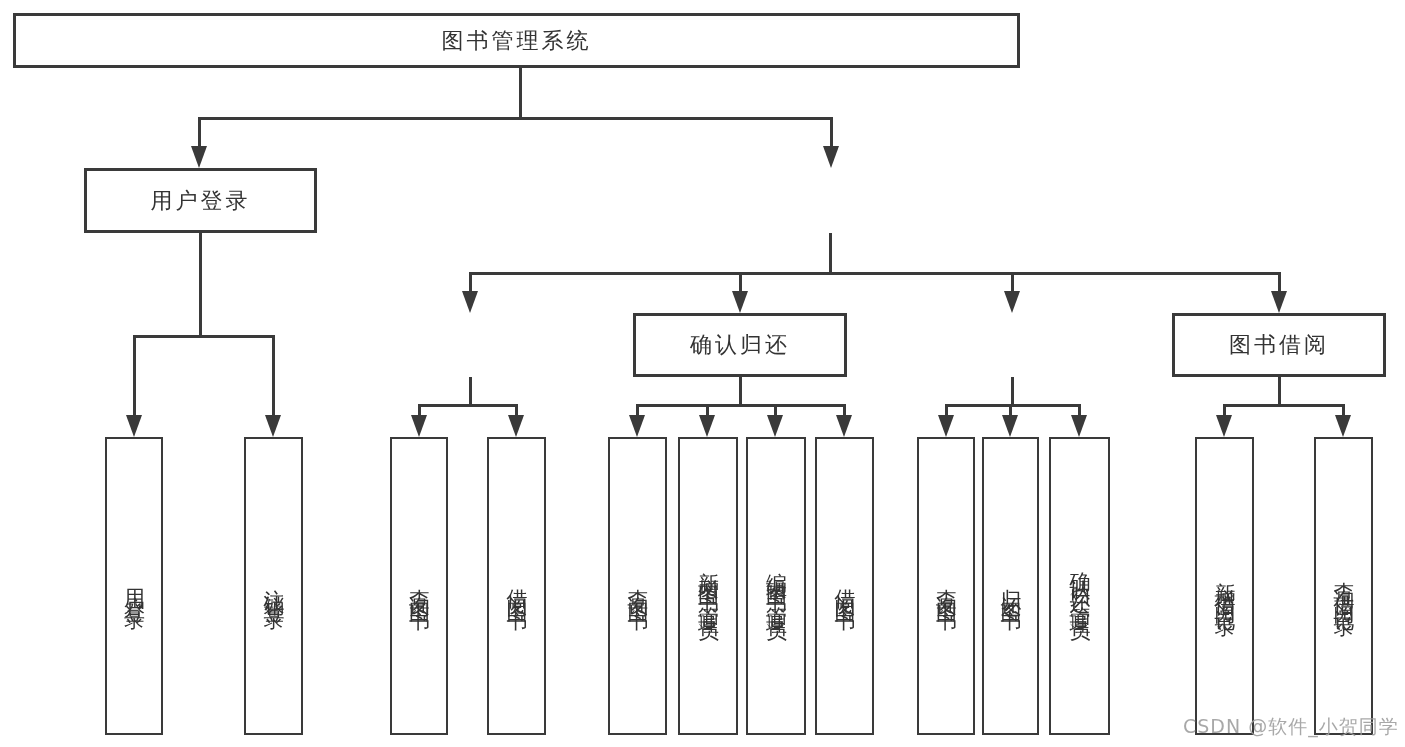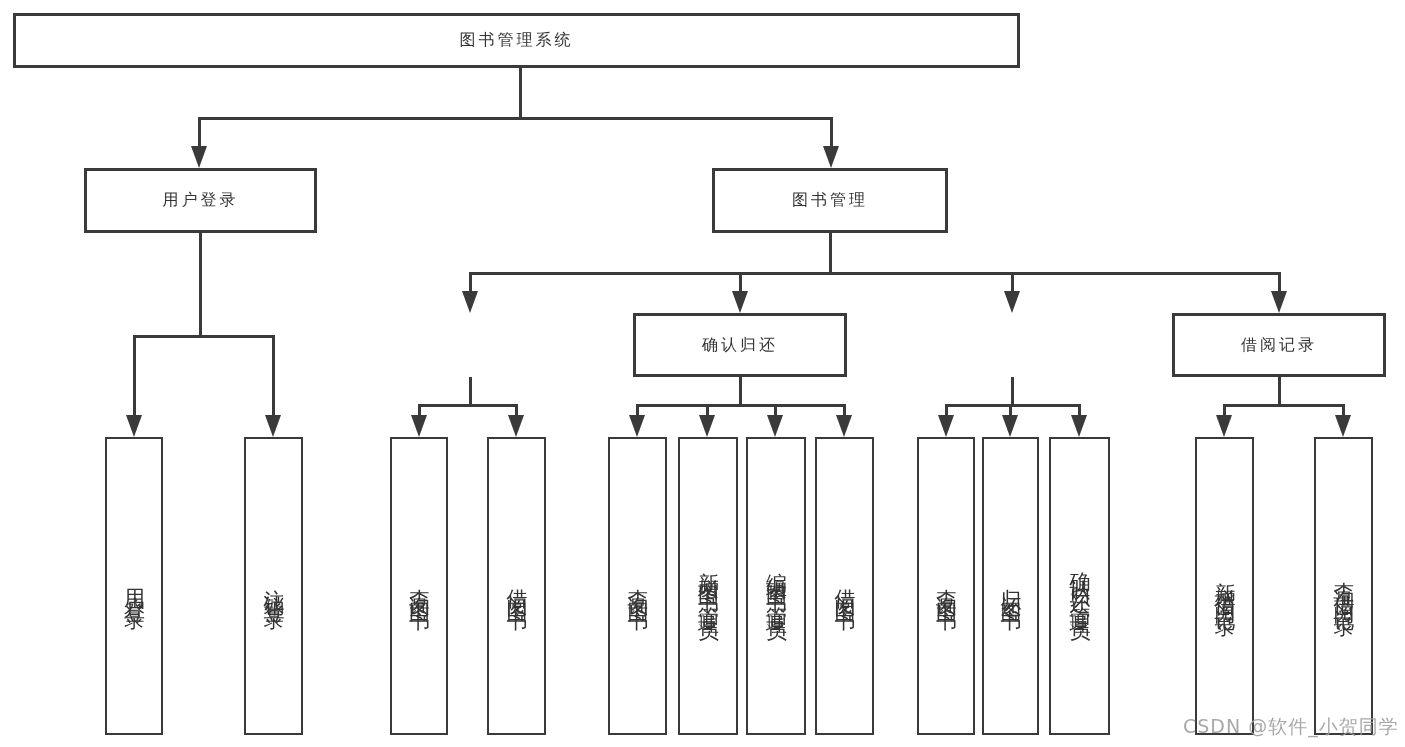--- a/index.html
+++ b/index.html
@@ -4,21 +4,21 @@
 <style>
   html,body { margin:0; padding:0; background:#ffffff; }
   .stage {
     position:relative; width:1405px; height:747px; background:#ffffff;
     font-family:"DejaVu Sans","Liberation Sans",sans-serif; overflow:hidden;
   }
   .box {
     position:absolute; box-sizing:border-box; background:#ffffff;
     border:3px solid #3a3a3a; color:#333333;
     display:flex; align-items:center; justify-content:center;
-    font-size:16px; letter-spacing:3px; white-space:nowrap;
+    font-size:22px; letter-spacing:3px; white-space:nowrap;
   }
   .vbox {
     border-width:2.5px;
     writing-mode:vertical-rl; text-orientation:mixed;
     font-size:21px; letter-spacing:7px; line-height:1;
   }
   .vline { position:absolute; width:3px; background:#3a3a3a; }
   .hline { position:absolute; height:3px; background:#3a3a3a; }
   .arrow {
     position:absolute; width:0; height:0;
@@ -39,42 +39,41 @@
   <div class="box" style="left:13px;top:13px;width:1007px;height:55px">图书管理系统</div>
 
   <div class="vline" style="left:518.5px;top:68px;height:50px"></div>
   <div class="hline" style="left:197.5px;top:116.5px;width:635px"></div>
   <div class="vline" style="left:197.5px;top:116.5px;height:31px"></div>
   <div class="arrow" style="left:191px;top:146px"></div>
   <div class="vline" style="left:829.5px;top:116.5px;height:31px"></div>
   <div class="arrow" style="left:823px;top:146px"></div>
 
   <div class="box" style="left:84px;top:168px;width:233px;height:65px">用户登录</div>
-  <div class="box" style="left:712px;top:168px;width:236px;height:65px">图书管理</div>
 
   <div class="vline" style="left:198.5px;top:233px;height:103px"></div>
   <div class="hline" style="left:132.5px;top:334.5px;width:142px"></div>
   <div class="vline" style="left:132.5px;top:334.5px;height:84px"></div>
   <div class="arrow" style="left:126px;top:415px"></div>
   <div class="vline" style="left:271.5px;top:334.5px;height:84px"></div>
   <div class="arrow" style="left:265px;top:415px"></div>
 
   <div class="vline" style="left:828.5px;top:233px;height:41px"></div>
   <div class="hline" style="left:468.5px;top:271.5px;width:812px"></div>
   <div class="vline" style="left:468.5px;top:271.5px;height:22px"></div>
   <div class="arrow" style="left:462px;top:291px"></div>
   <div class="vline" style="left:738.5px;top:271.5px;height:22px"></div>
   <div class="arrow" style="left:732px;top:291px"></div>
   <div class="vline" style="left:1010.5px;top:271.5px;height:22px"></div>
   <div class="arrow" style="left:1004px;top:291px"></div>
   <div class="vline" style="left:1277.5px;top:271.5px;height:22px"></div>
   <div class="arrow" style="left:1271px;top:291px"></div>
 
   <div class="box" style="left:633px;top:313px;width:214px;height:64px">确认归还</div>
-  <div class="box" style="left:1172px;top:313px;width:214px;height:64px">借阅记录</div>
+  <div class="box" style="left:1172px;top:313px;width:214px;height:64px">图书借阅</div>
 
   <div class="vline" style="left:468.5px;top:377px;height:28px"></div>
   <div class="hline" style="left:417.5px;top:403.5px;width:100px"></div>
   <div class="vline" style="left:417.5px;top:403.5px;height:14px"></div>
   <div class="arrow" style="left:411px;top:415px"></div>
   <div class="vline" style="left:514.5px;top:403.5px;height:14px"></div>
   <div class="arrow" style="left:508px;top:415px"></div>
 
   <div class="vline" style="left:738.5px;top:377px;height:28px"></div>
   <div class="hline" style="left:635.5px;top:403.5px;width:210px"></div>

